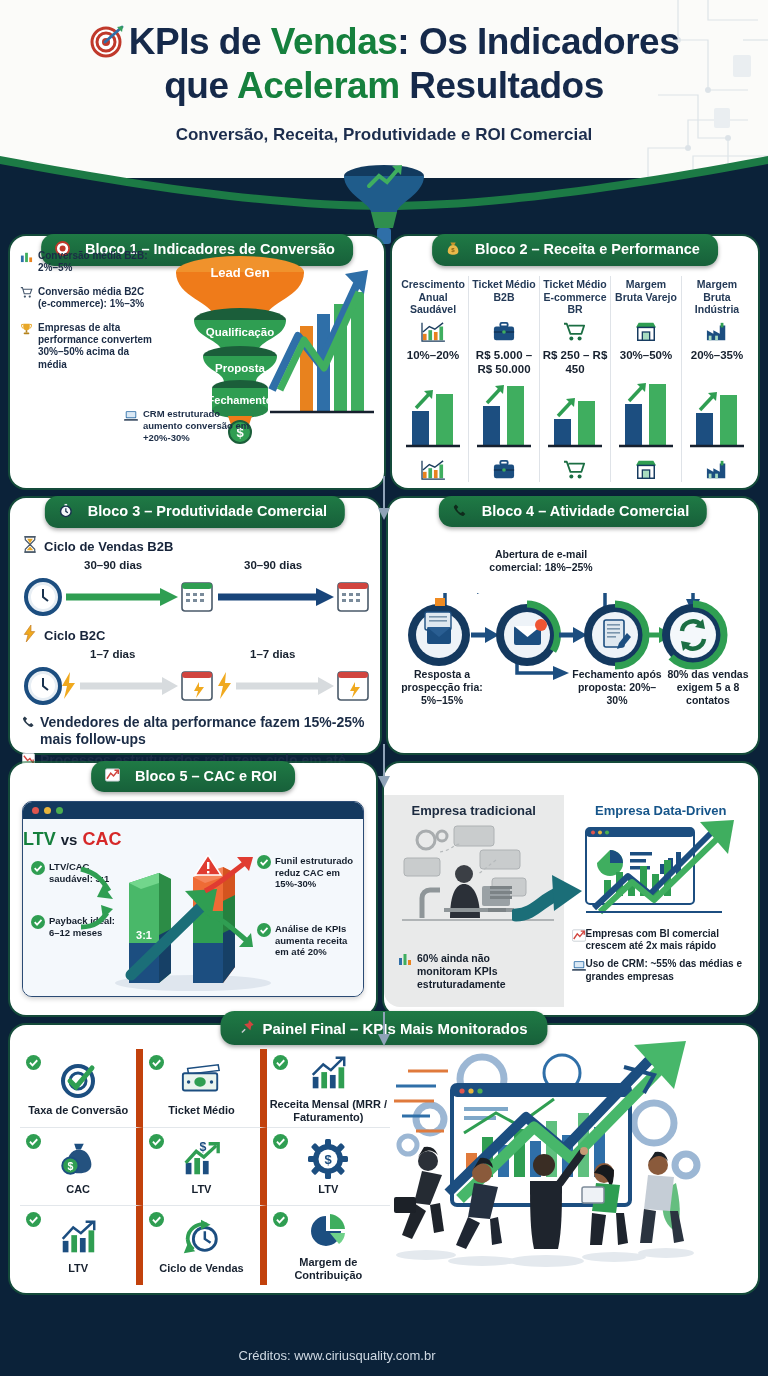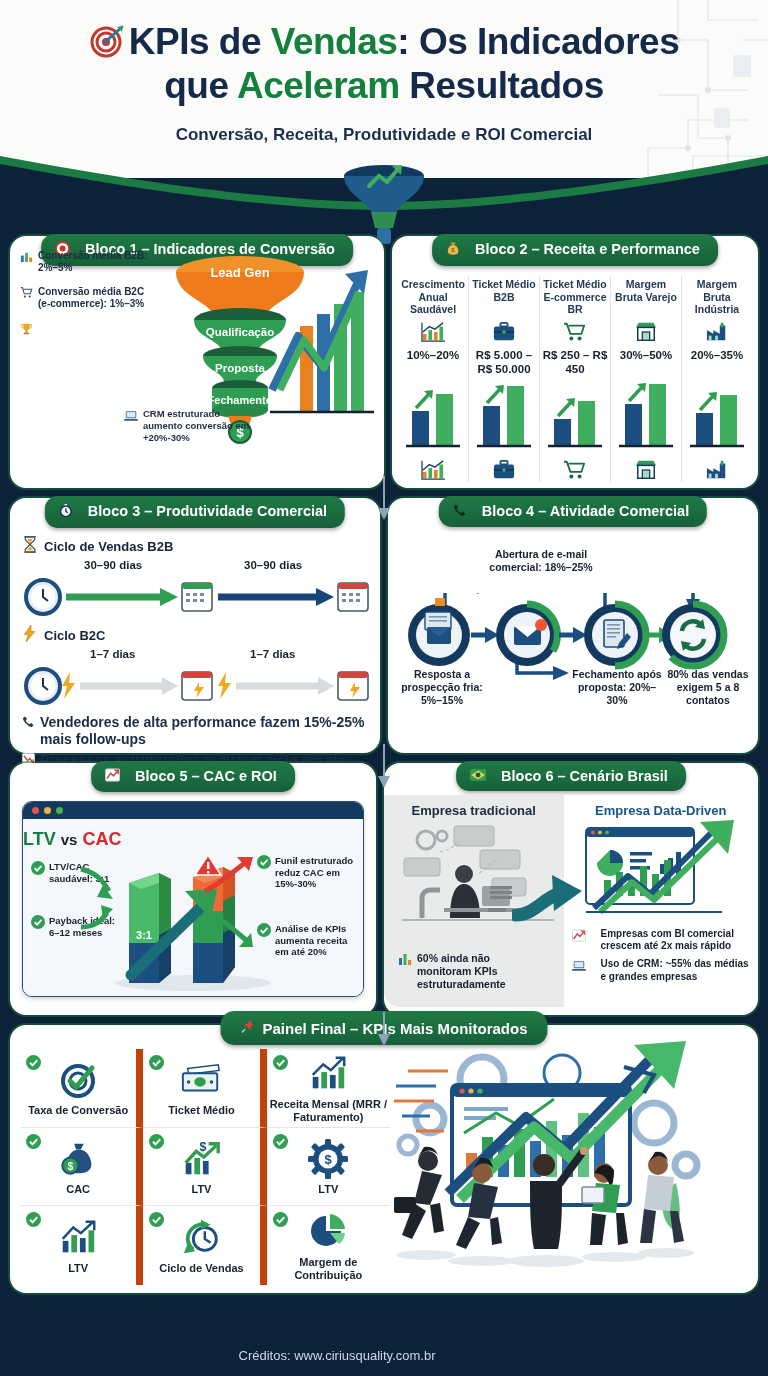--- a/index.html
+++ b/index.html
@@ -119,21 +119,21 @@
   .b5-note .nt { font-size:9.5px; font-weight:bold; color:#16202e; line-height:1.22; }
 
   
   .b6 { height:252px; }
   .b6-body { margin-top:32px; height:212px; display:flex; position:relative;
              border-radius:0 0 16px 16px; overflow:hidden; }
   .b6-left { width:48%; background:#e9eaea; padding:8px 8px 0; position:relative; }
   .b6-right { width:52%; background:#ffffff; padding:8px 8px 0; position:relative; }
   .b6-h { text-align:center; font-size:13px; font-weight:bold; color:#1c2b40; }
   .b6-h.blue { color:#16558a; }
-  .b6-note { display:flex; gap:15px; margin-bottom:6px; }
+  .b6-note { display:flex; gap:0; margin-bottom:6px; }
   .b6-note .nt { font-size:10px; font-weight:bold; color:#16202e; line-height:1.22; }
   .b6-left-note { position:absolute; bottom:16px; left:14px; display:flex; gap:5px; width:128px;}
   .b6-left-note .nt { font-size:10.5px; font-weight:bold; color:#16202e; line-height:1.25; }
   .dash-div { position:absolute; left:48%; top:26px; bottom:10px; width:0;
               border-left:2px dashed #3f9d63; }
 
   
   .final { margin:0 10px; background:#fff; border-radius:16px; position:relative;
            height:268px; box-shadow:0 0 0 2px rgba(30,110,60,.55); }
   .final-badge {
@@ -260,20 +260,21 @@
             </div>
             <div class="bullet">
               <span class="bi">
                 <svg width="13" height="13" viewBox="0 0 16 16">
                     <path d="M4 2h8v4a4 4 0 0 1-8 0z" fill="#e8a727"></path>
                     <path d="M7 10h2v3H7z" fill="#b5831c"></path>
                     <rect x="4.5" y="13" width="7" height="2" rx="1" fill="#b5831c"></rect>
                     <path d="M4 3H2v2a3 3 0 0 0 2 2.8M12 3h2v2a3 3 0 0 1-2 2.8" stroke="#e8a727" stroke-width="1.2" fill="none"></path>
                   </svg>
               </span>
+              <span class="bt">Empresas de alta performance convertem 30%–50% acima da média</span>
             </div>
           </div>
 
           <div class="b1-right">
             <svg width="224" height="205" viewBox="0 0 224 205">
 
               <g>
                 <rect x="148" y="86" width="13" height="86" fill="#e8821e"></rect>
                 <rect x="165" y="74" width="13" height="98" fill="#2f6fa8"></rect>
                 <rect x="182" y="64" width="13" height="108" fill="#3fae5f"></rect>
@@ -800,30 +801,20 @@
               <path d="M4 38 C20 30 30 20 44 10" stroke="#e03c31" stroke-width="5" fill="none"></path>
               <path d="M36 4 L52 4 L48 18 Z" fill="#e03c31"></path>
               <path d="M4 58 C22 66 32 76 46 88" stroke="#2f9e52" stroke-width="5" fill="none"></path>
               <path d="M38 94 L52 94 L50 80 Z" fill="#2f9e52"></path>
             </svg>
           </div>
         </div>
       </div>
 
       <div class="card card-w b6">
-        <div class="badge">
-          <span class="em">
-            <svg width="16" height="12" viewBox="0 0 18 13">
-                <rect width="18" height="13" rx="2" fill="#2f9e52"></rect>
-                <polygon points="9,1.5 16.6,6.5 9,11.5 1.4,6.5" fill="#f5d423"></polygon>
-                <circle cx="9" cy="6.5" r="2.8" fill="#1c4e80"></circle>
-              </svg>
-          </span>
-          <span>Bloco 6 – Cenário Brasil</span>
-        </div>
 
         <div class="b6-body">
           <div class="b6-left">
             <div class="b6-h">Empresa tradicional</div>
             <svg width="172" height="108" viewBox="0 0 172 108" style="margin-top:4px;">
               <g fill="#c9cccd" stroke="#aeb2b4" stroke-width="1">
                 <rect x="62" y="4" width="40" height="20" rx="3"></rect>
                 <rect x="88" y="28" width="40" height="19" rx="3"></rect>
                 <rect x="12" y="36" width="36" height="18" rx="3"></rect>
                 <rect x="100" y="56" width="34" height="18" rx="3"></rect>

